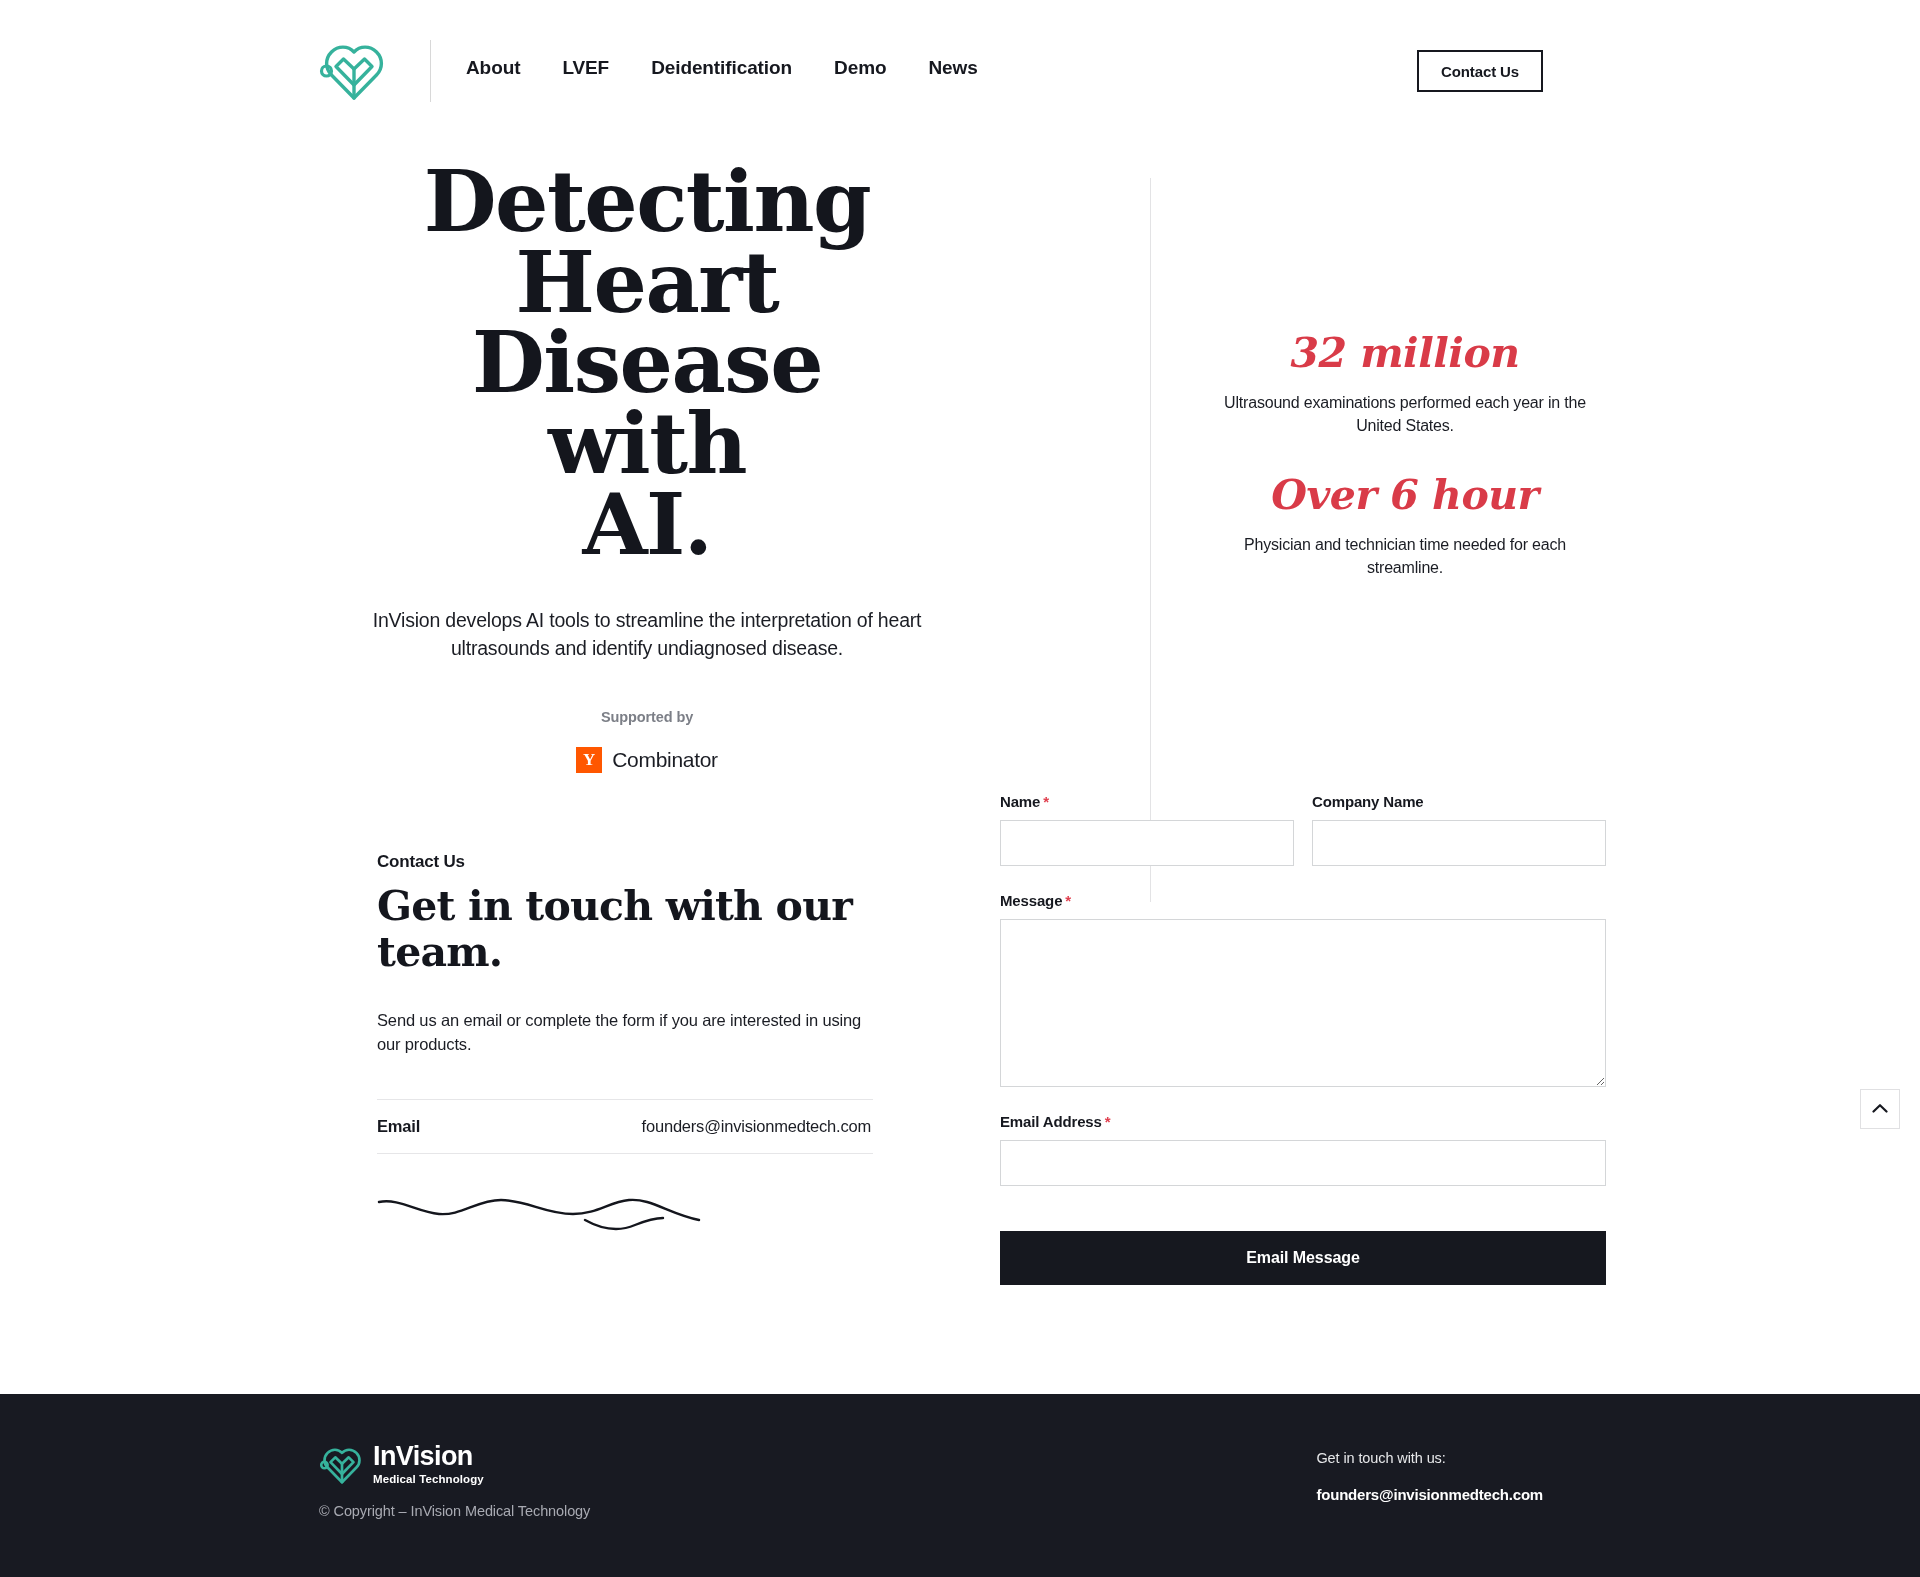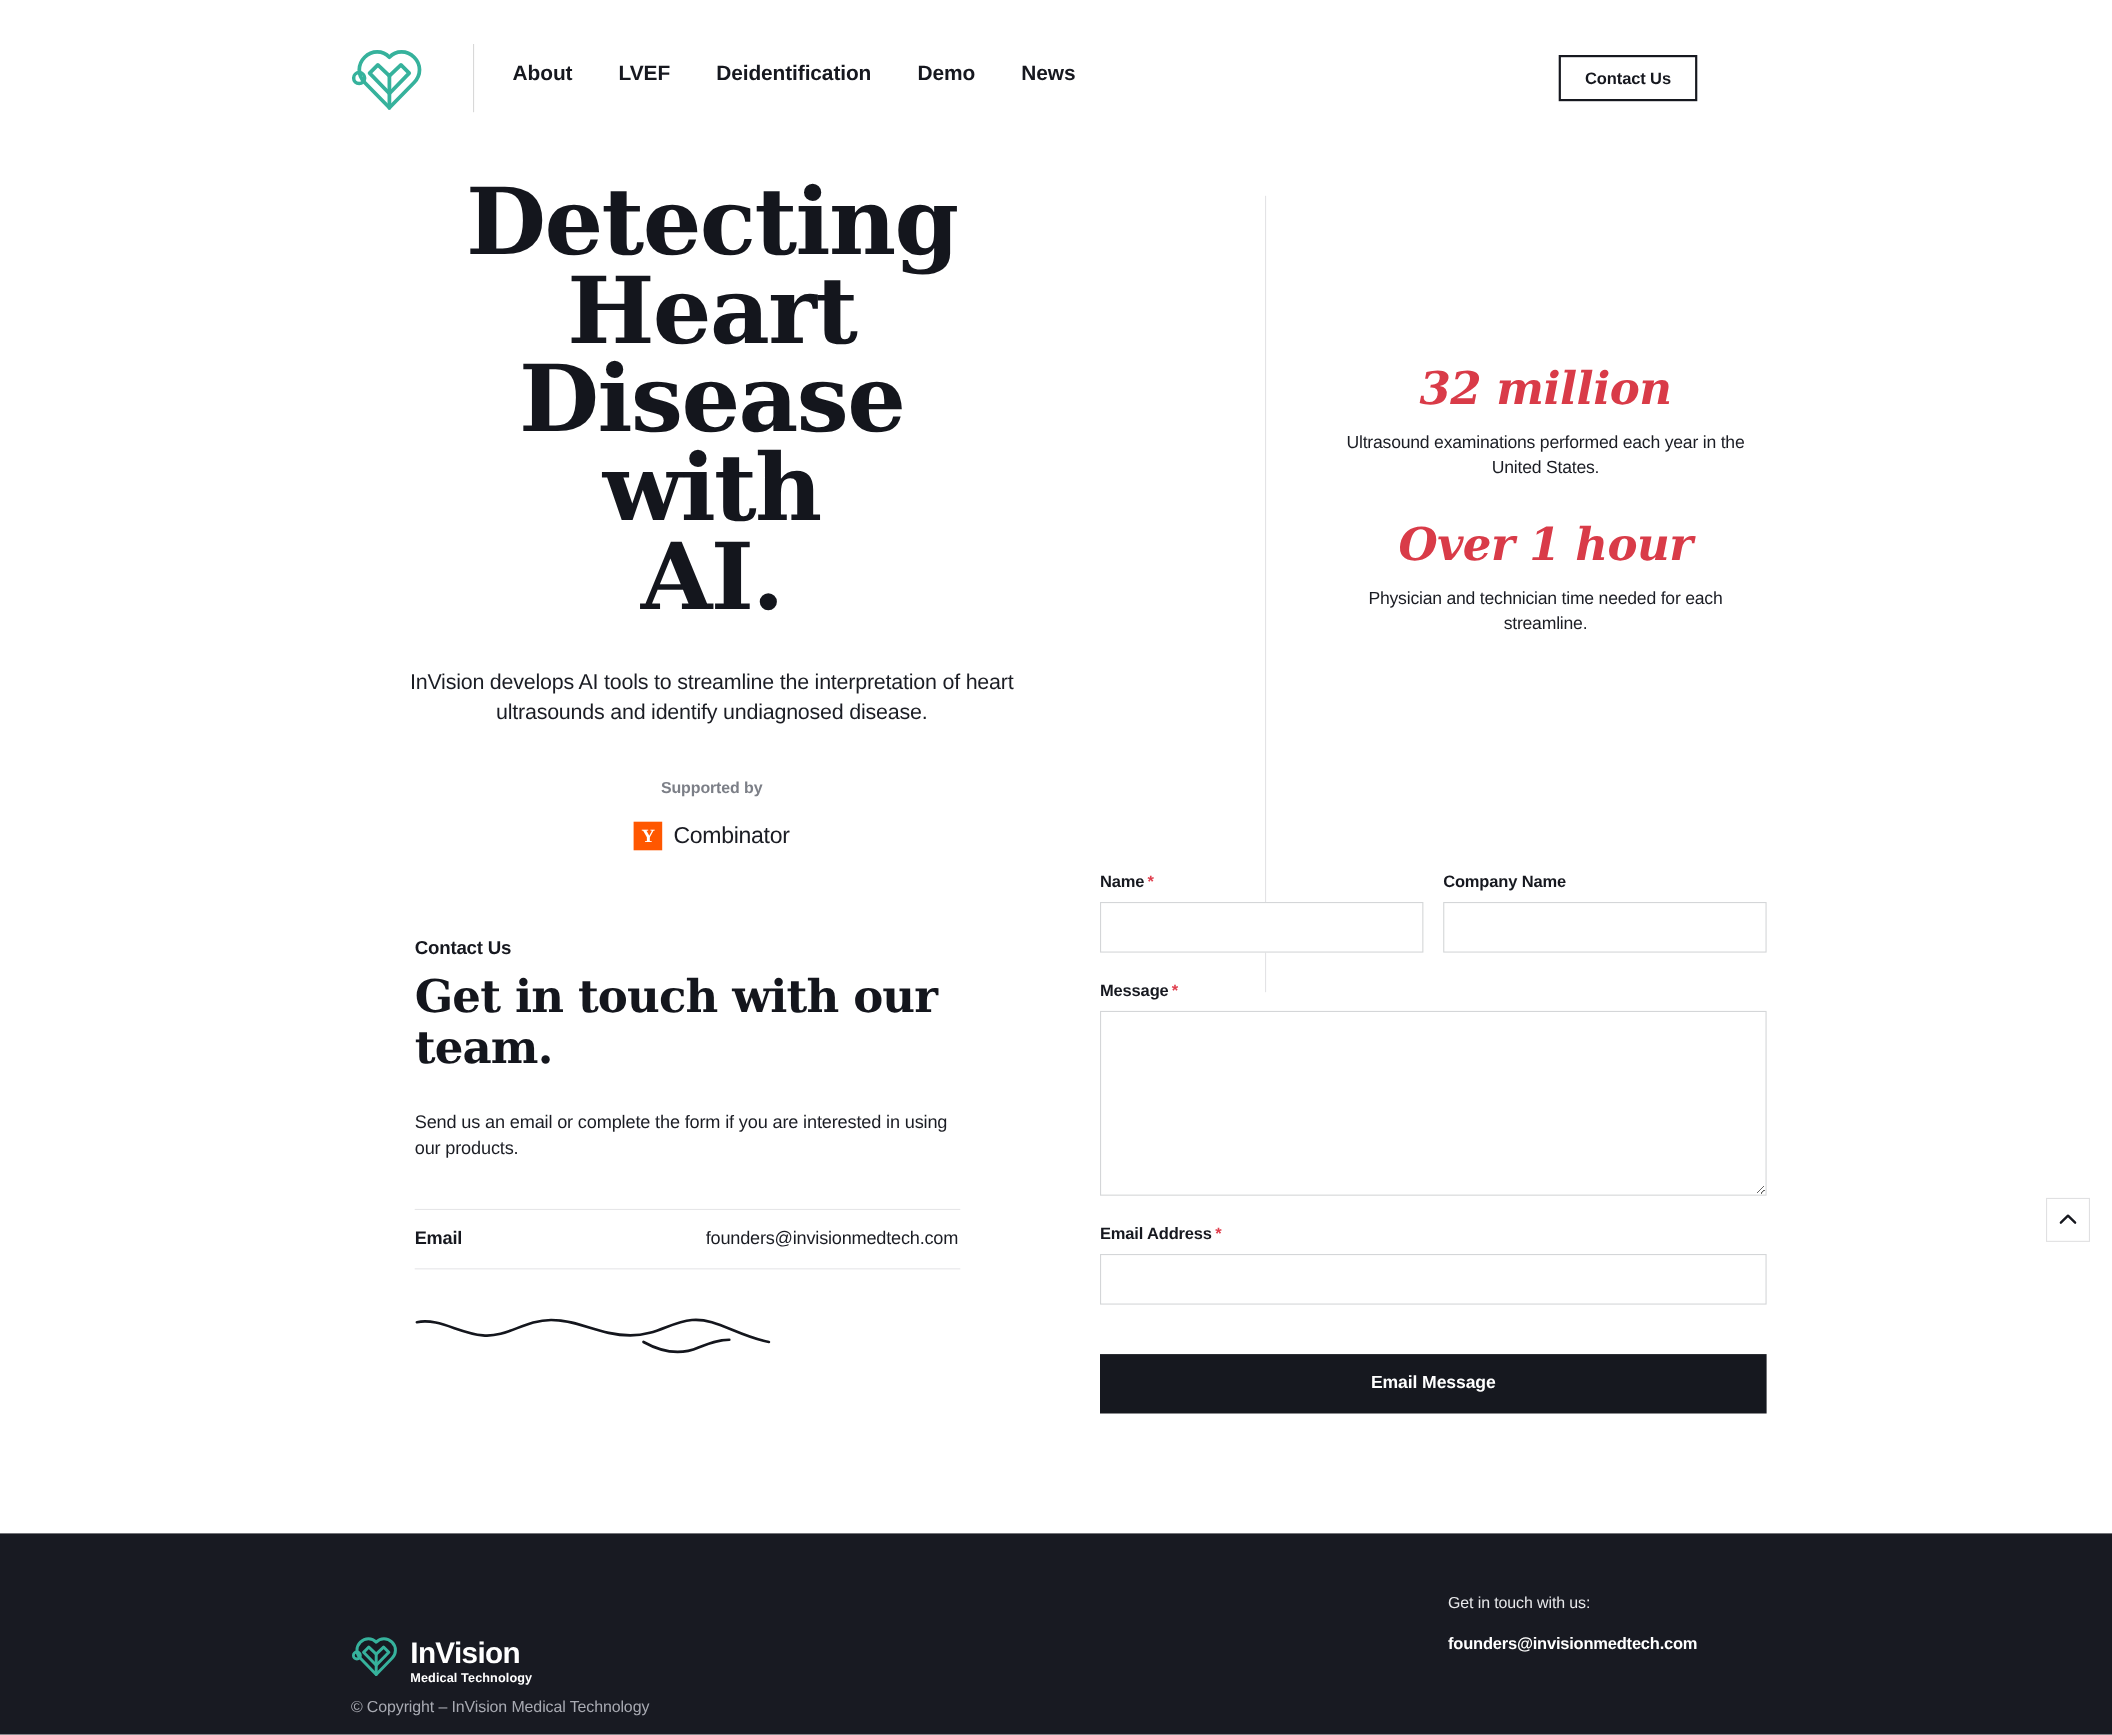--- a/index.html
+++ b/index.html
@@ -346,23 +346,22 @@
 
   .footer-left {
     position: absolute;
     left: 319px;
     top: 49px;
     display: flex;
     flex-direction: column;
   }
   .footer-logo-row {
     display: flex;
-    align-items: flex-end;
+    align-items: flex-start;
     gap: 8px;
-    margin-top: 40px;
   }
   .footer-wordmark { display: flex; flex-direction: column; justify-content: center; }
   .footer-brand {
     font-size: 27px;
     font-weight: 700;
     color: #ffffff;
     letter-spacing: -0.6px;
     line-height: 1;
   }
   .footer-tagline {
@@ -451,21 +450,21 @@
   </div>
 
   <div class="hero-divider"></div>
 
   <div class="hero-right">
     <div class="stat-block">
       <div class="stat-value">32 million</div>
       <div class="stat-desc">Ultrasound examinations performed each year in the United States.</div>
     </div>
     <div class="stat-block">
-      <div class="stat-value">Over 1 hour</div>
+      <div class="stat-value">Over 6 hour</div>
       <div class="stat-desc">Physician and technician time needed for each streamline.</div>
     </div>
   </div>
 </section>
 
 <section class="contact-section">
 
   <div class="contact-left">
     <div class="contact-eyebrow">Contact Us</div>
     <h2 class="contact-heading">Get in touch with our team.</h2>

